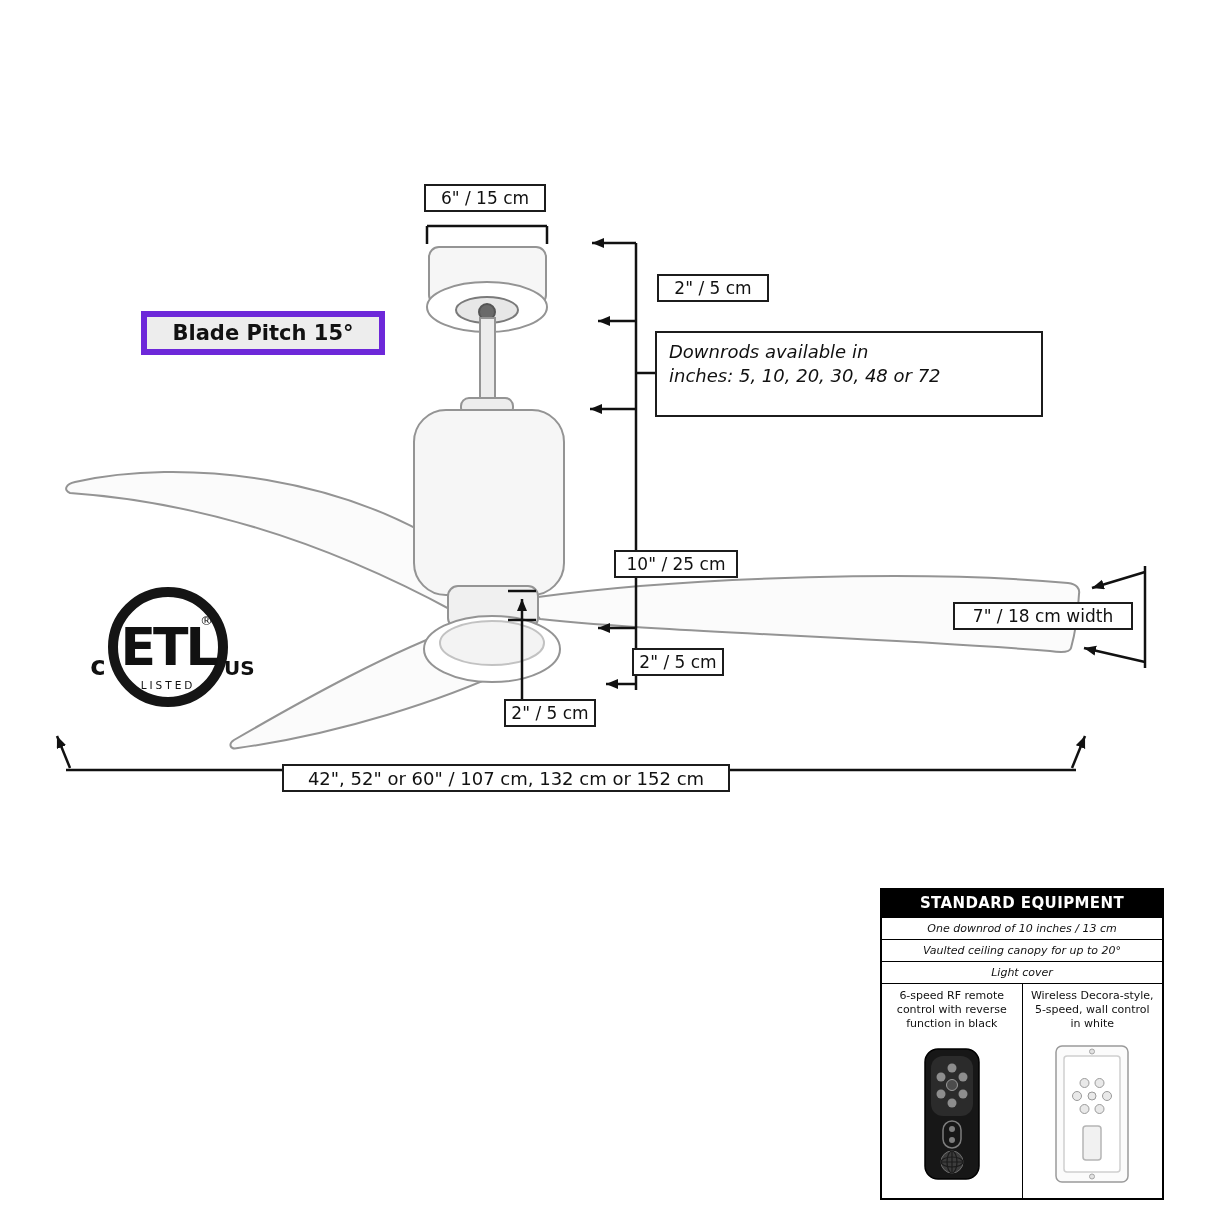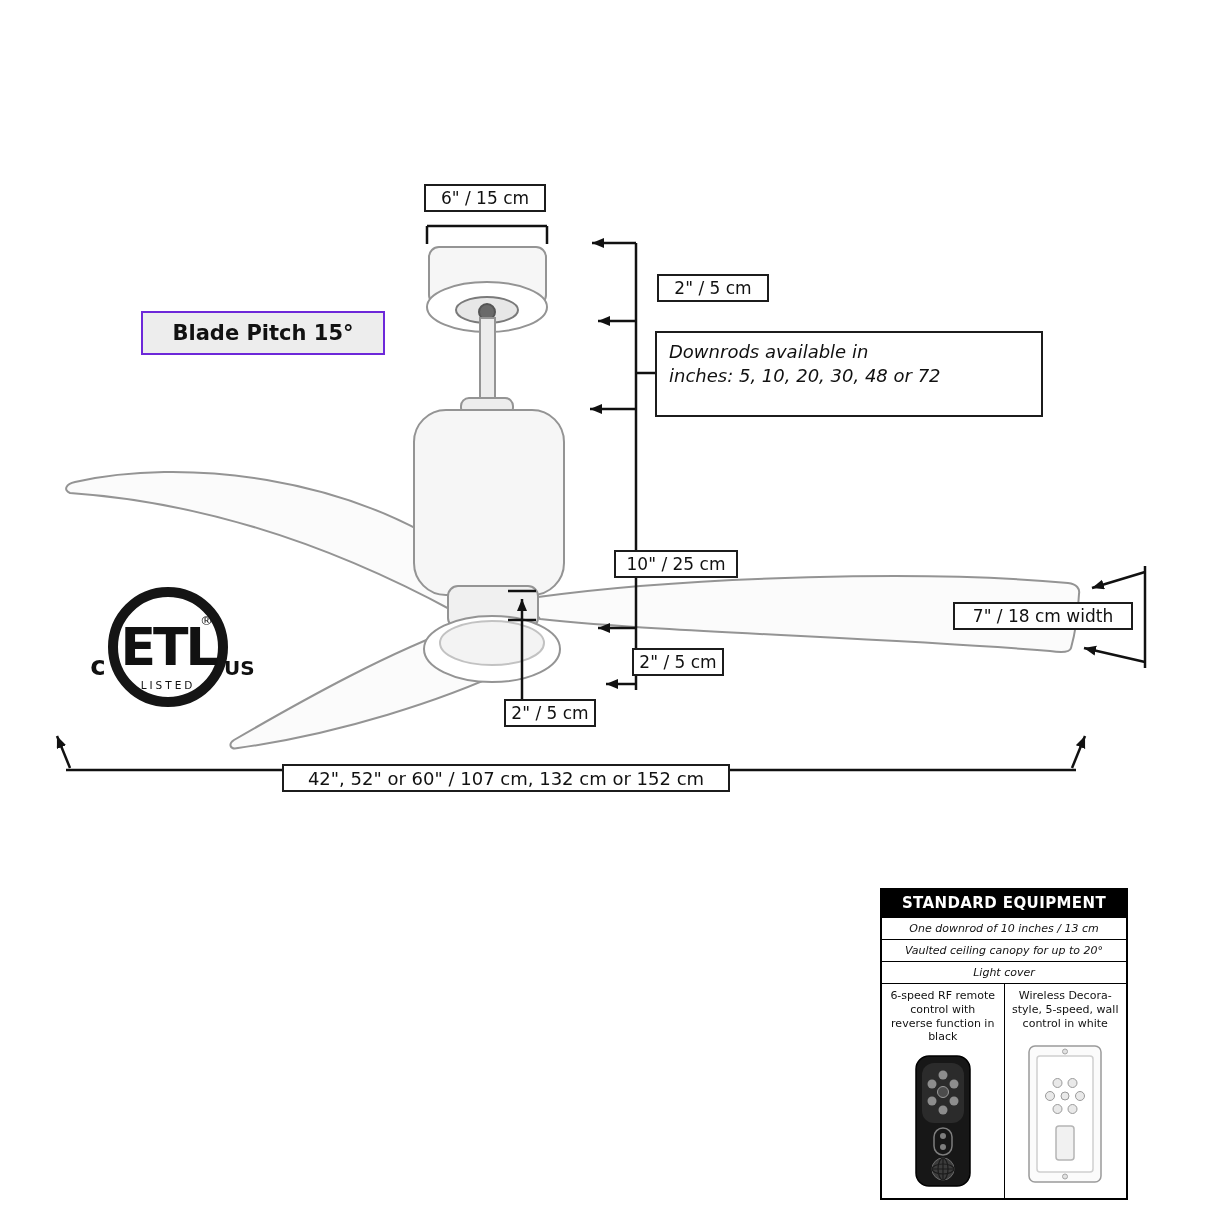--- a/index.html
+++ b/index.html
@@ -9,31 +9,31 @@
   svg.layer { position:absolute; left:0; top:0; }
   svg text { font-family:"DejaVu Sans", sans-serif; }
 
   .dim-label {
     position:absolute; display:flex; align-items:center; justify-content:center;
     background:#fff; border:2px solid #1c1c1c; color:#111;
     font-size:17px; white-space:nowrap; padding:2px 8px;
   }
   .pitch-label {
     position:absolute; display:flex; align-items:center; justify-content:center;
-    background:#ededed; border:2px solid #6d28d9; color:#111;
+    background:#ededed; border:6px solid #6d28d9; color:#111;
     font-size:21px; font-weight:bold;
   }
   .downrods {
     position:absolute; background:#fff; border:2px solid #1c1c1c; color:#111;
     font-size:18px; line-height:1.32; padding:7px 12px; text-align:left;
   }
   .downrods div { white-space:nowrap; }
 
   .equip {
-    position:absolute; left:880px; top:888px; width:248px; height:312px;
+    position:absolute; left:880px; top:888px; width:284px; height:312px;
     border:2px solid #000; background:#fff; display:flex; flex-direction:column;
   }
   .equip-header {
     background:#000; color:#fff; font-weight:bold; font-size:15px;
     text-align:center; padding:4px 0 5px; letter-spacing:.4px;
   }
   .equip-row {
     font-size:11px; text-align:center; padding:4px 4px;
     border-top:1.5px solid #000;
     font-style:italic;

